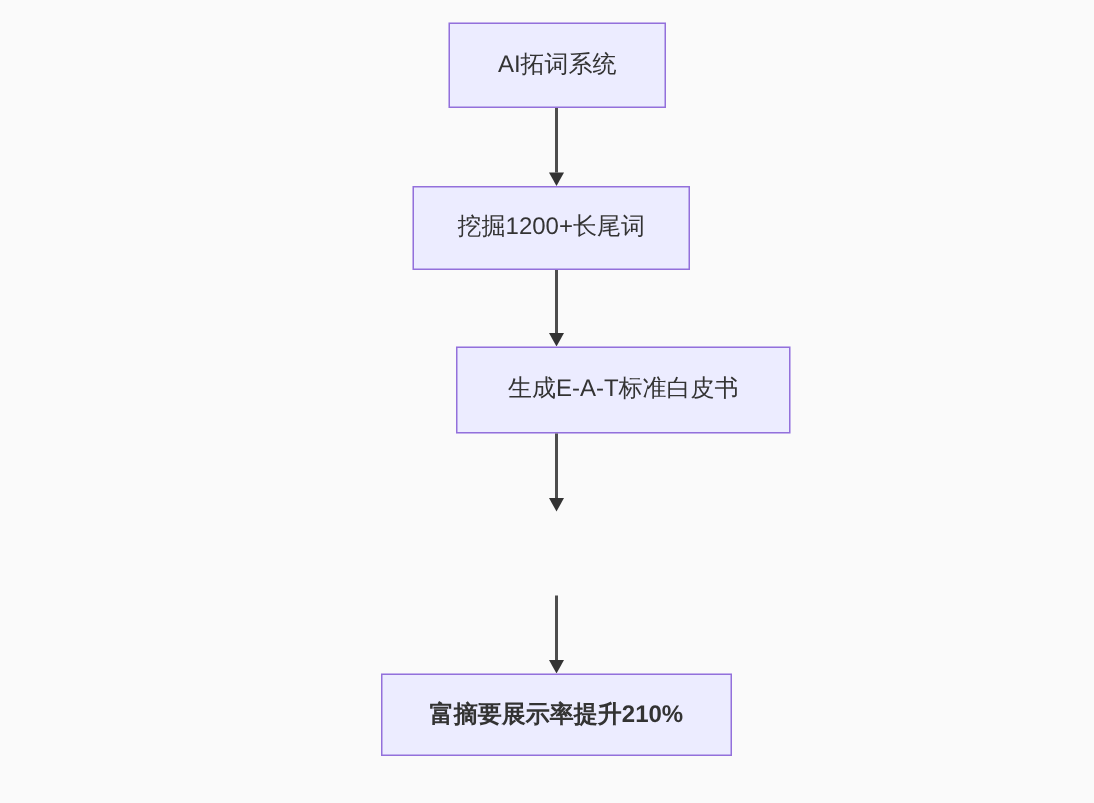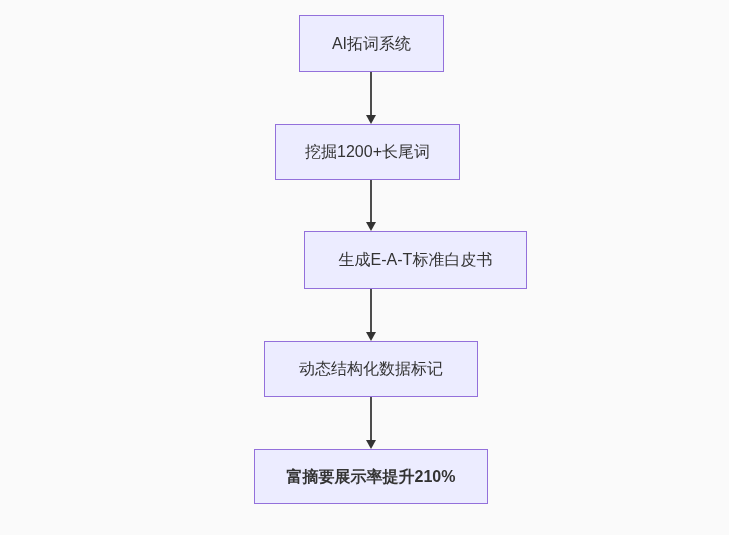--- a/index.html
+++ b/index.html
@@ -84,23 +84,20 @@
 
   <div class="node" style="left:260px; top:231px; width:223px; height:58px;margin-left:44px;">
     <span>生成E-A-T标准白皮书</span>
   </div>
 
   <div class="edge" style="left:365px; top:289px; height:52px;">
     <div class="edge-line"></div>
     <div class="edge-head"></div>
   </div>
 
-  <div class="node" style="left:264px; top:341px; width:214px; height:56px;">
-    <span>动态结构化数据标记</span>
-  </div>
 
   <div class="edge" style="left:365px; top:397px; height:52px;">
     <div class="edge-line"></div>
     <div class="edge-head"></div>
   </div>
 
   <div class="node" style="left:254px; top:449px; width:234px; height:55px;font-weight:bold;">
     <span>富摘要展示率提升210%</span>
   </div>
 

